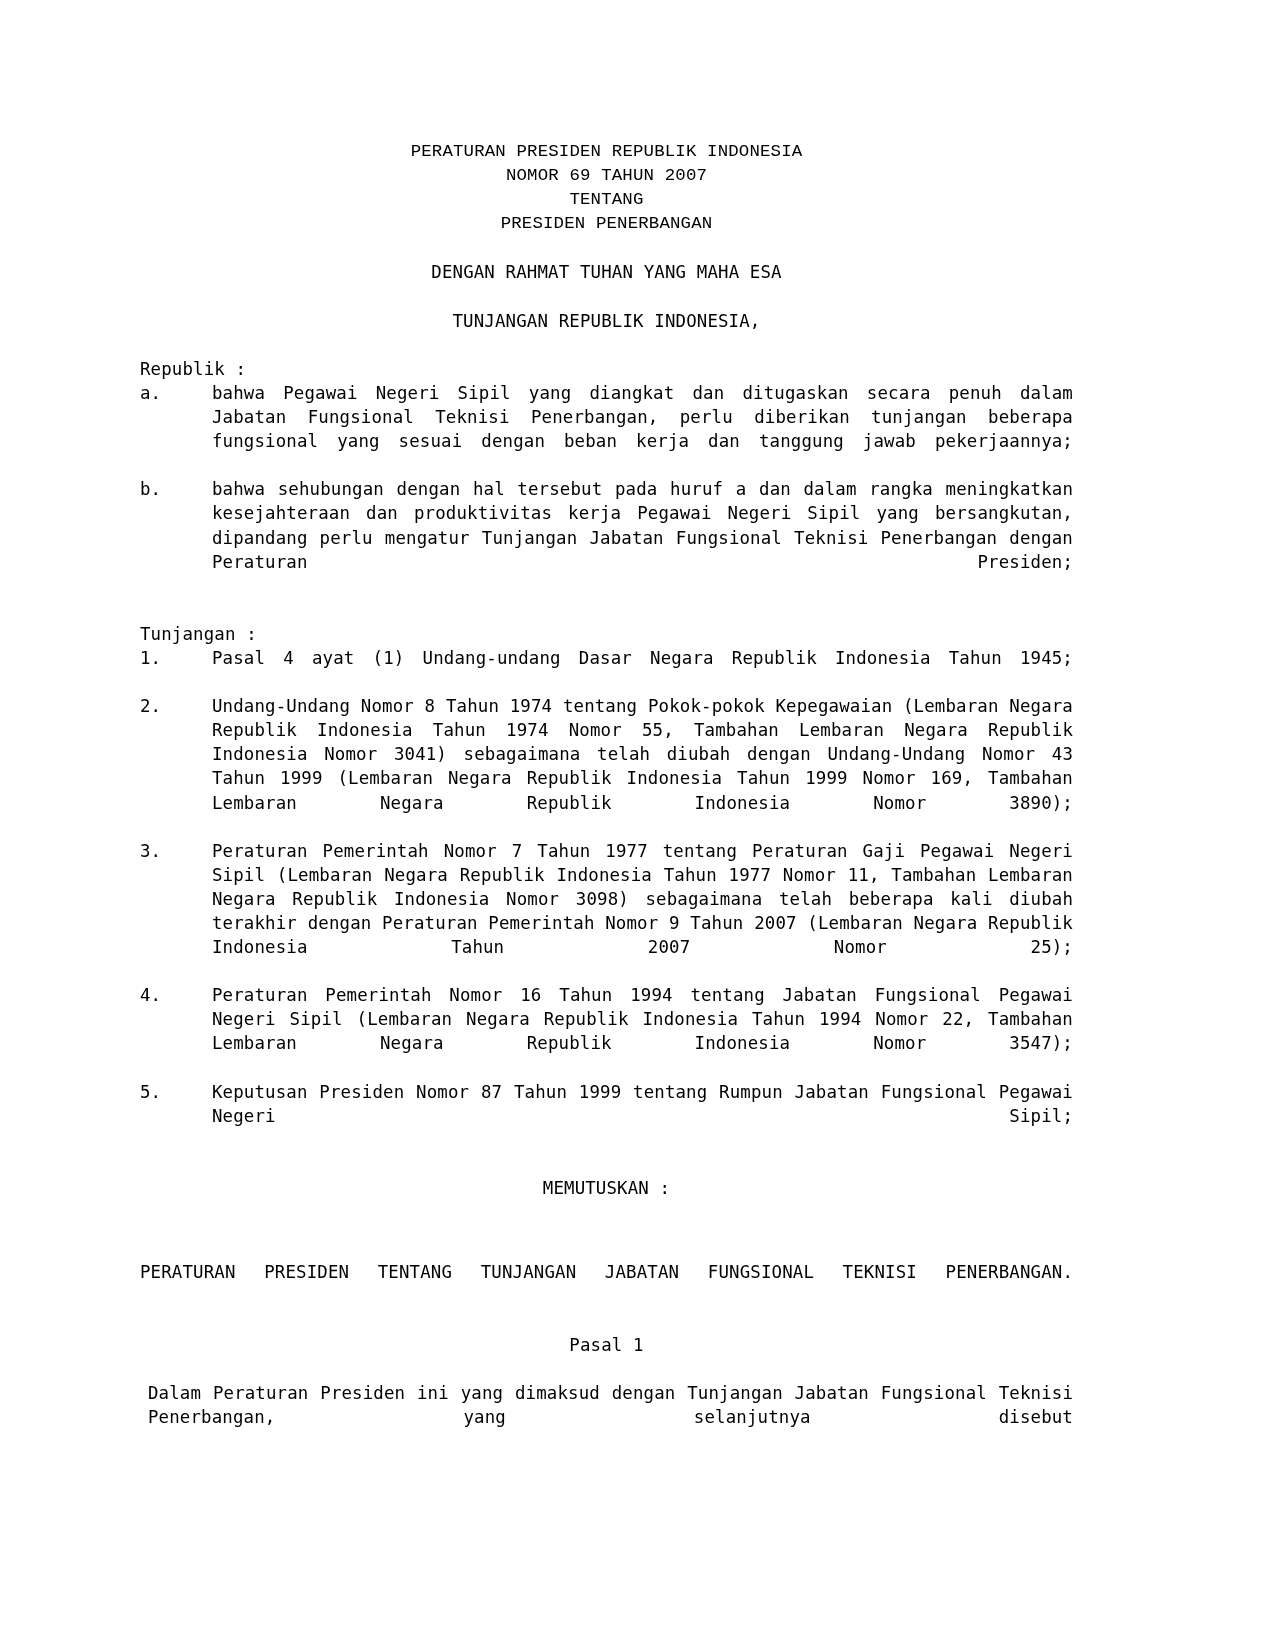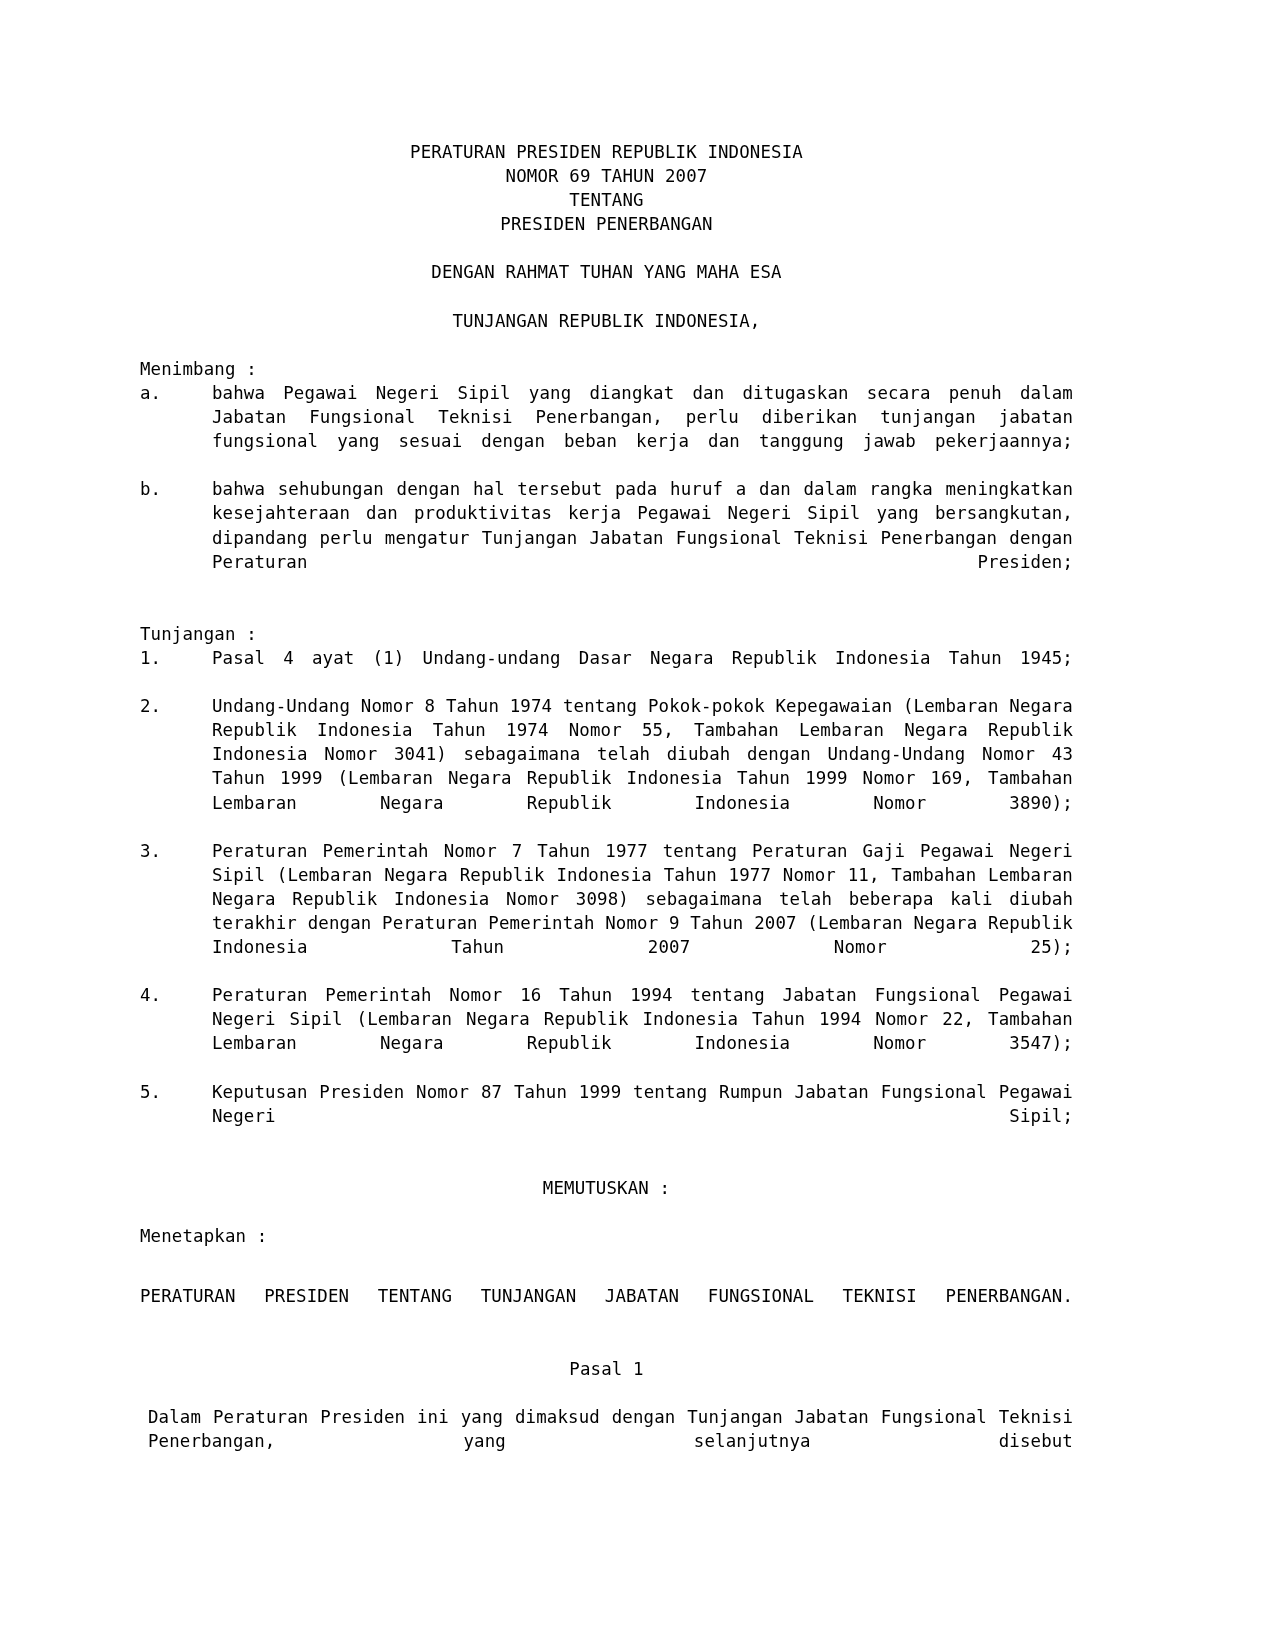--- a/index.html
+++ b/index.html
@@ -21,20 +21,21 @@
     top: 140px;
     width: 933px;
     font-size: 17.4px;
     line-height: 24.1px;
     letter-spacing: 0.15px;
   }
 
   
   .title-block {
     text-align: center;
+    font-family: Liberation Mono, monospace;
   }
   .title-line {
     white-space: pre;
   }
   .spacer-1 { height: 24.1px; }
 
   .centered {
     text-align: center;
     white-space: pre;
   }
@@ -109,25 +110,25 @@
   <div class="spacer-1"></div>
 
   <div class="centered">DENGAN RAHMAT TUHAN YANG MAHA ESA</div>
 
   <div class="spacer-1"></div>
 
   <div class="centered">TUNJANGAN REPUBLIK INDONESIA,</div>
 
   <div class="spacer-1"></div>
 
-  <div class="label-line">Menimbang :</div>
+  <div class="label-line">Republik :</div>
   <div class="list">
     <div class="list-item">
       <span class="marker">a.</span>
-      <span class="body">bahwa Pegawai Negeri Sipil yang diangkat dan ditugaskan secara penuh dalam Jabatan Fungsional Teknisi Penerbangan, perlu diberikan tunjangan jabatan fungsional yang sesuai dengan beban kerja dan tanggung jawab pekerjaannya;</span>
+      <span class="body">bahwa Pegawai Negeri Sipil yang diangkat dan ditugaskan secara penuh dalam Jabatan Fungsional Teknisi Penerbangan, perlu diberikan tunjangan beberapa fungsional yang sesuai dengan beban kerja dan tanggung jawab pekerjaannya;</span>
     </div>
     <div class="list-item">
       <span class="marker">b.</span>
       <span class="body">bahwa sehubungan dengan hal tersebut pada huruf a dan dalam rangka meningkatkan kesejahteraan dan produktivitas kerja Pegawai Negeri Sipil yang bersangkutan, dipandang perlu mengatur Tunjangan Jabatan Fungsional Teknisi Penerbangan dengan Peraturan Presiden;</span>
     </div>
   </div>
 
   <div class="spacer-1"></div>
 
   <div class="label-line">Tunjangan :</div>
@@ -153,21 +154,20 @@
       <span class="body">Keputusan Presiden Nomor 87 Tahun 1999 tentang Rumpun Jabatan Fungsional Pegawai Negeri Sipil;</span>
     </div>
   </div>
 
   <div class="spacer-1"></div>
 
   <div class="centered">MEMUTUSKAN :</div>
 
   <div class="spacer-1"></div>
 
-  <div class="label-line">Menetapkan :</div>
   <div class="flush">PERATURAN PRESIDEN TENTANG TUNJANGAN JABATAN FUNGSIONAL TEKNISI PENERBANGAN.</div>
 
   <div class="spacer-1"></div>
 
   <div class="centered">Pasal 1</div>
 
   <div class="spacer-1"></div>
 
   <div class="para">Dalam Peraturan Presiden ini yang dimaksud dengan Tunjangan Jabatan Fungsional Teknisi Penerbangan, yang selanjutnya disebut</div>
 

